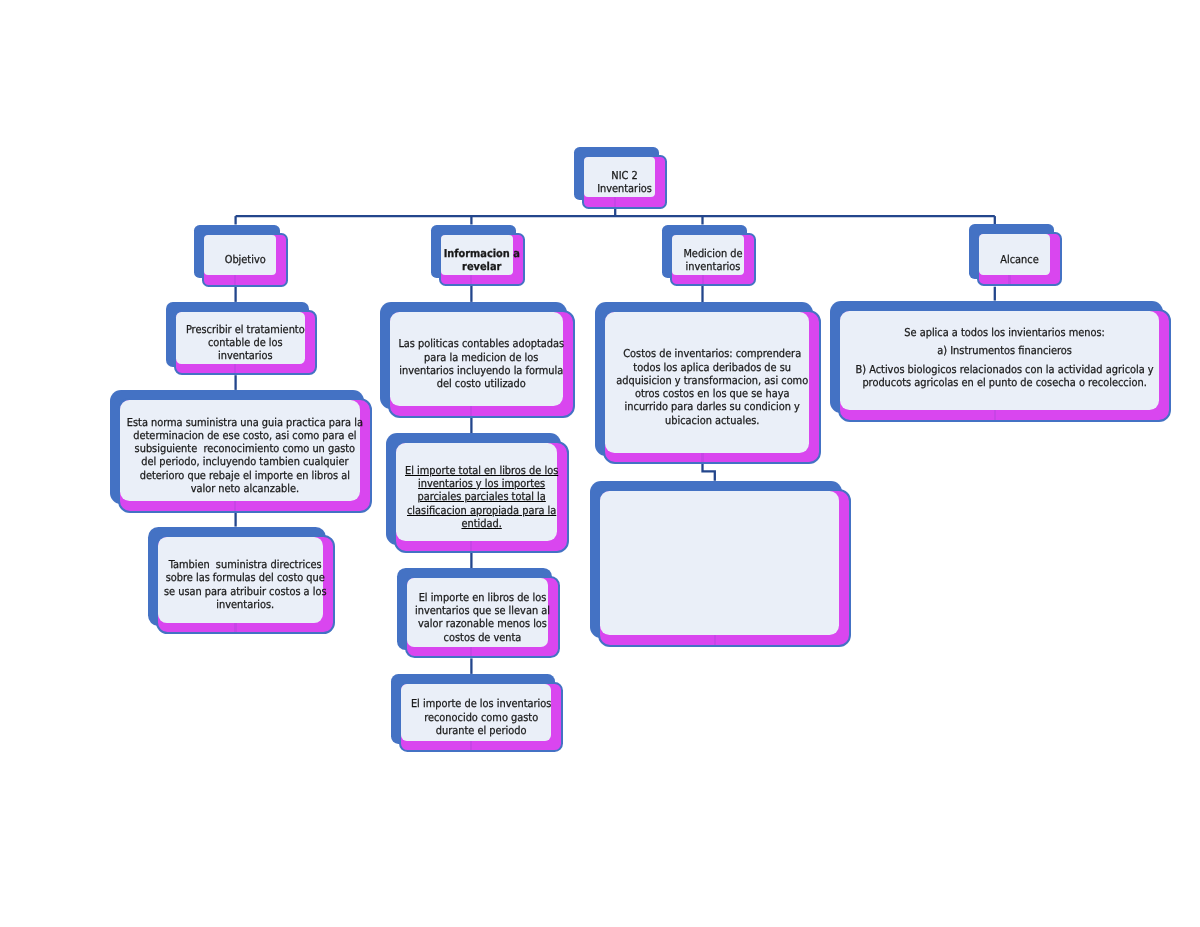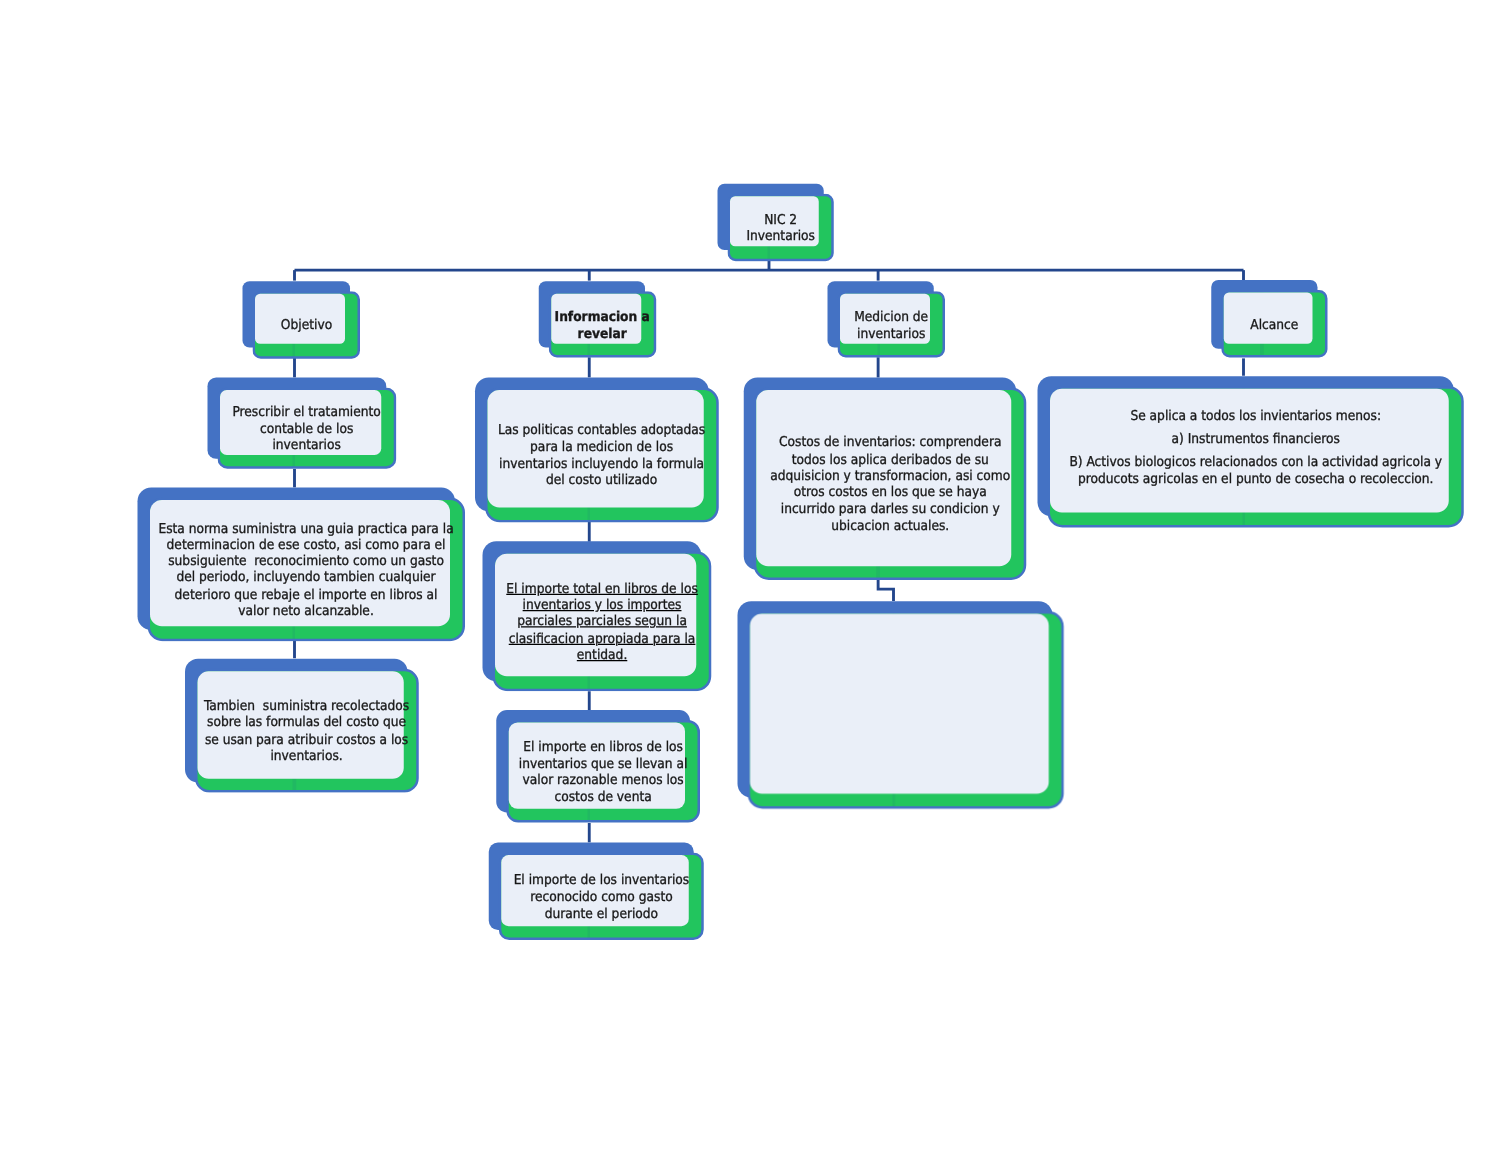--- a/index.html
+++ b/index.html
@@ -14,21 +14,21 @@
   #canvas { position:relative; width:1200px; height:927px; background:#ffffff; overflow:hidden; }
 
   
   svg.links { position:absolute; left:0; top:0; width:1200px; height:927px; }
   svg.links path { fill:none; stroke:#23468C; stroke-width:2.3; }
 
   
   .node   { position:absolute; }
   .shadow { position:absolute; left:0; top:0; background:#4472C4; }
   .card   { position:absolute; left:8px; top:8px;
-            border:2.4px solid #4472C4; background:#22c55e; box-sizing:border-box;
+            border:2.4px solid #4472C4; background:#d946ef; box-sizing:border-box;
             display:flex; align-items:center; justify-content:center;
             will-change:transform; }
   .fill   { position:absolute; background:#EAEFF8; box-sizing:border-box; }
   
   .ghostline { position:absolute; top:0; bottom:0; width:2.3px; background:#23468C; opacity:0.09; }
 
   .txt { position:relative; top:0.2px; color:#181818;
          -webkit-text-stroke:0.25px #181818;
          text-align:center; line-height:13.26px; font-size:10.9px;
          white-space:nowrap; }
@@ -114,21 +114,21 @@
       </div>
     </div>
   </div>
   <div class="node" style="left:147.9px;top:526.6px;width:186.5px;height:107.0px;">
     <div class="shadow" style="width:178.5px;height:99.0px;border-radius:10.4px;"></div>
     <div class="card" style="width:178.5px;height:99.0px;border-radius:11.4px;">
       <div class="ghostline" style="left:76.3px;"></div>
       <div class="fill" style="left:0.0px;top:0.2px;width:164.5px;height:85.5px;border-radius:8.9px;"></div>
       <div class="txt">
         <p class="para">
-          <span>Tambien  suministra recolectados</span><br>
+          <span>Tambien  suministra directrices</span><br>
           <span>sobre las formulas del costo que</span><br>
           <span>se usan para atribuir costos a los</span><br>
           <span>inventarios.</span>
         </p>
       </div>
     </div>
   </div>
   <div class="node" style="left:430.8px;top:224.5px;width:93.5px;height:61.3px;">
     <div class="shadow" style="width:85.5px;height:53.3px;border-radius:5.6px;"></div>
     <div class="card" style="width:85.5px;height:53.3px;border-radius:6.6px;font-weight:bold;">
@@ -159,21 +159,21 @@
   </div>
   <div class="node" style="left:385.9px;top:433.4px;width:183.3px;height:119.6px;">
     <div class="shadow" style="width:175.3px;height:111.6px;border-radius:11.0px;"></div>
     <div class="card" style="width:175.3px;height:111.6px;border-radius:12.0px;text-decoration:underline;">
       <div class="ghostline" style="left:74.1px;"></div>
       <div class="fill" style="left:0.0px;top:0.2px;width:161.3px;height:98.1px;border-radius:9.5px;"></div>
       <div class="txt">
         <p class="para">
           <span>El importe total en libros de los</span><br>
           <span>inventarios y los importes</span><br>
-          <span>parciales parciales segun la</span><br>
+          <span>parciales parciales total la</span><br>
           <span>clasificacion apropiada para la</span><br>
           <span>entidad.</span>
         </p>
       </div>
     </div>
   </div>
   <div class="node" style="left:396.8px;top:568.2px;width:172px;height:90.2px;">
     <div class="shadow" style="width:155.0px;height:82.2px;border-radius:8.6px;"></div>
     <div class="card" style="width:155.0px;height:82.2px;border-radius:9.6px;">
       <div class="ghostline" style="left:63.2px;"></div>

